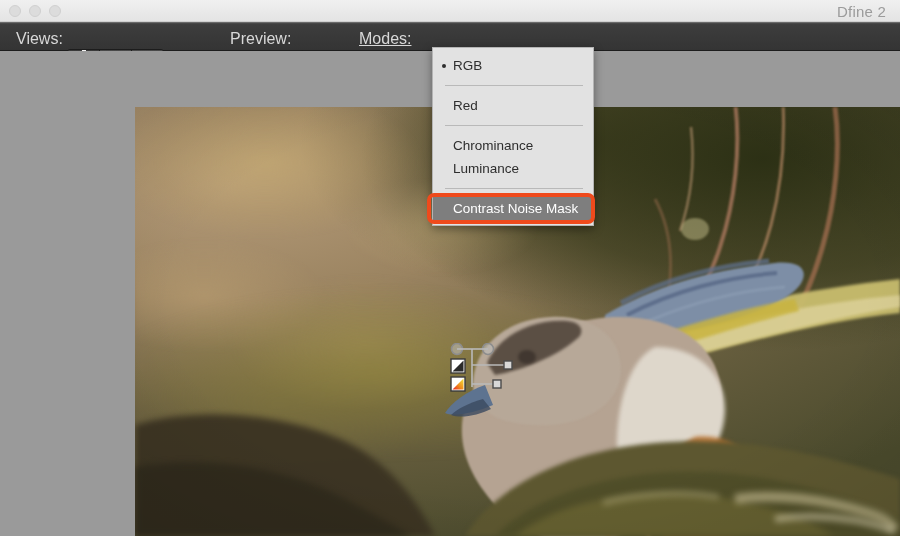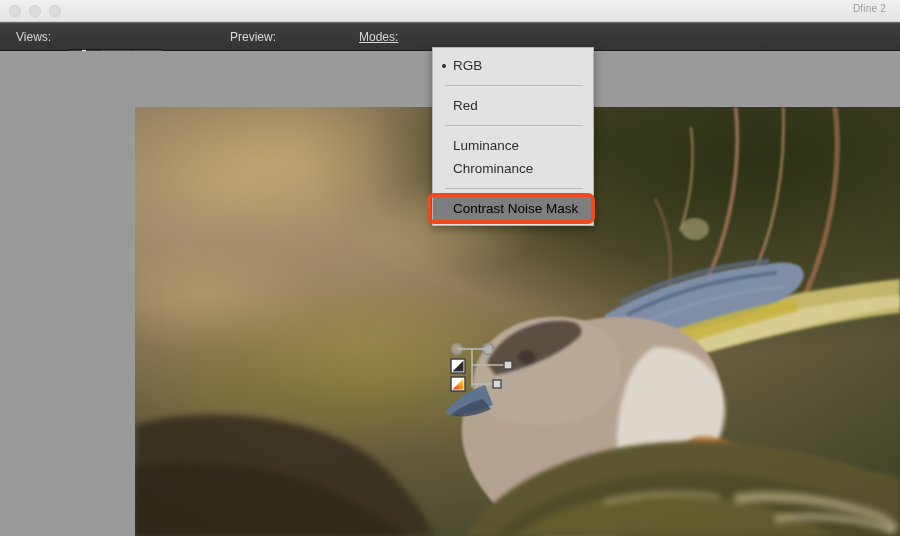--- a/index.html
+++ b/index.html
@@ -37,38 +37,38 @@
   .tl-dot {
     width: 12px; height: 12px;
     border-radius: 50%;
     background: #dcdcdc;
     border: 1px solid #d0d0d0;
     box-sizing: border-box;
   }
   #window-title {
     position: absolute;
     right: 14px; top: 3px;
-    font-size: 10px;
+    font-size: 15px;
     color: #9b9b9b;
     letter-spacing: 0.2px;
   }
 
   
   #toolbar {
     position: absolute;
     left: 0; top: 22px;
     width: 900px; height: 29px;
     background: linear-gradient(to bottom, #4b4b4b 0%, #3d3d3d 6%, #343434 100%);
     border-top: 1px solid #6a6a6a;
     border-bottom: 1px solid #1d1d1d;
     box-sizing: border-box;
   }
   .tb-label {
     position: absolute;
-    font-size: 12px;
+    font-size: 16px;
     color: #d8d8d8;
     top: 7px;
     white-space: nowrap;
   }
   #views-label { left: 16px; }
   #preview-label { left: 230px; }
   #modes-label { left: 359px; text-decoration: underline; }
 
   
   #view-buttons {
@@ -230,21 +230,21 @@
   .menu-item.selected-mark::before {
     content: "";
     position: absolute;
     left: 9px; top: 10px;
     width: 4px; height: 4px;
     border-radius: 50%;
     background: #2e2e2e;
   }
   .menu-item.highlight {
     background: #7e7e7e;
-    color: #000000;
+    color: #ffffff;
   }
   .menu-sep {
     height: 1px;
     background: #b9b9b9;
     margin: 8px 10px 8px 12px;
   }
   #annotation-box {
     position: absolute;
     left: -6px; top: -4px;
     width: 168px; height: 31px;
@@ -437,24 +437,24 @@
 
     <div class="menu-sep"></div>
 
     <div class="menu-item">
       <span>Red</span>
     </div>
 
     <div class="menu-sep"></div>
 
     <div class="menu-item">
+      <span>Chrominance</span>
+    </div>
+    <div class="menu-item">
       <span>Luminance</span>
-    </div>
-    <div class="menu-item">
-      <span>Chrominance</span>
     </div>
 
     <div class="menu-sep"></div>
 
     <div class="hl-wrap">
       <div class="menu-item highlight">
         <span>Contrast Noise Mask</span>
       </div>
       <div id="annotation-box"></div>
     </div>

